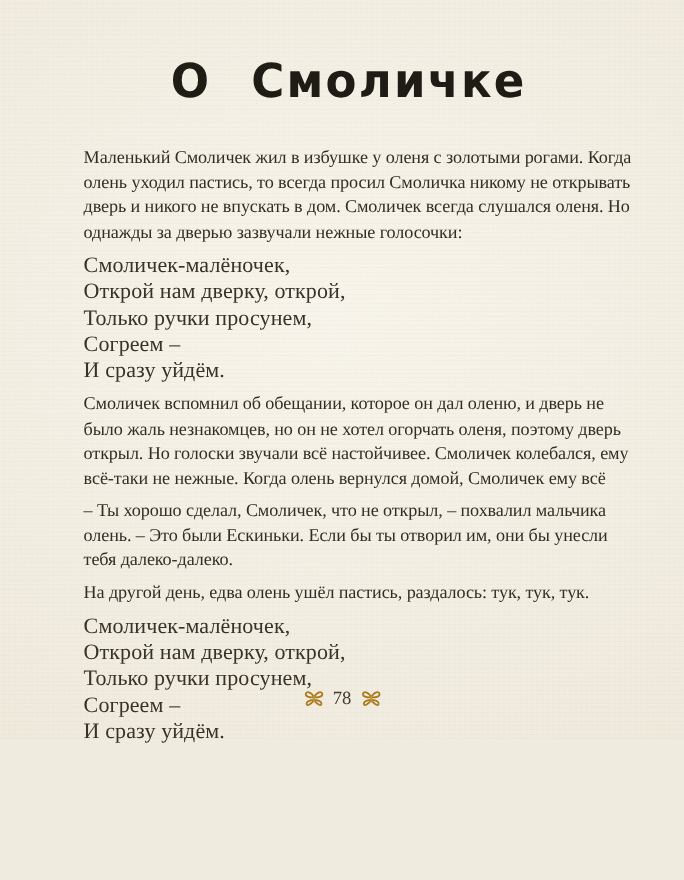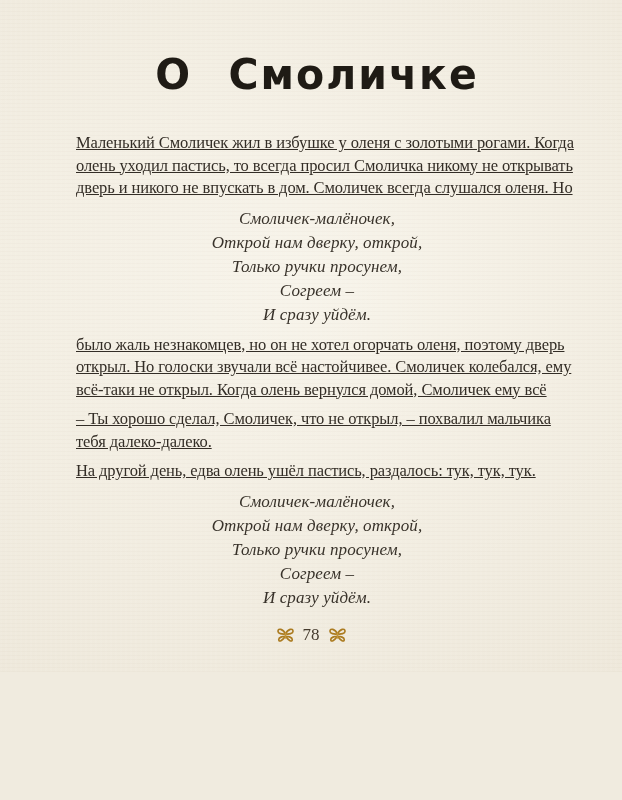--- a/index.html
+++ b/index.html
@@ -30,41 +30,38 @@
     letter-spacing: 2px;
     word-spacing: 20px;
     text-align: center;
     color: #1f1b15;
     margin-bottom: 37px;
     transform: scaleY(1.04);
   }
   .para {
     margin-bottom: 7px;
     color: #332d26;
-    text-decoration: underline;
   }
   .para .ln {
     display: block;
     white-space: nowrap;
     font-size: 16.5px;
     line-height: 22.5px;
     letter-spacing: -0.1px;
   }
   .poem {
     margin-bottom: 7px;
     color: #38322a;
   }
   .poem .ln {
     display: block;
     white-space: nowrap;
-    font-style: italic;
-    font-size: 17px;
+    font-size: 20px;
     line-height: 24px;
     letter-spacing: 0.1px;
-    text-align: center;
   }
   .footer {
     position: absolute;
     left: 0;
     bottom: 27px;
     width: 100%;
     display: flex;
     align-items: center;
     justify-content: center;
     gap: 7px;
@@ -82,38 +79,41 @@
 
 <div class="page">
   <div class="content">
 
     <h1 class="title">О Смоличке</h1>
 
     <p class="para">
       <span class="ln">Маленький Смоличек жил в избушке у оленя с золотыми рогами. Когда</span>
       <span class="ln">олень уходил пастись, то всегда просил Смоличка никому не открывать</span>
       <span class="ln">дверь и никого не впускать в дом. Смоличек всегда слушался оленя. Но</span>
+      <span class="ln">однажды за дверью зазвучали нежные голосочки:</span>
     </p>
 
     <div class="poem">
       <span class="ln">Смоличек-малёночек,</span>
       <span class="ln">Открой нам дверку, открой,</span>
       <span class="ln">Только ручки просунем,</span>
       <span class="ln">Согреем –</span>
       <span class="ln">И сразу уйдём.</span>
     </div>
 
     <p class="para">
+      <span class="ln">Смоличек вспомнил об обещании, которое он дал оленю, и дверь не</span>
       <span class="ln">было жаль незнакомцев, но он не хотел огорчать оленя, поэтому дверь</span>
       <span class="ln">открыл. Но голоски звучали всё настойчивее. Смоличек колебался, ему</span>
-      <span class="ln">всё-таки не открыл. Когда олень вернулся домой, Смоличек ему всё</span>
+      <span class="ln">всё-таки не нежные. Когда олень вернулся домой, Смоличек ему всё</span>
     </p>
 
     <p class="para">
       <span class="ln">– Ты хорошо сделал, Смоличек, что не открыл, – похвалил мальчика</span>
+      <span class="ln">олень. – Это были Ескиньки. Если бы ты отворил им, они бы унесли</span>
       <span class="ln">тебя далеко-далеко.</span>
     </p>
 
     <p class="para">
       <span class="ln">На другой день, едва олень ушёл пастись, раздалось: тук, тук, тук.</span>
     </p>
 
     <div class="poem">
       <span class="ln">Смоличек-малёночек,</span>
       <span class="ln">Открой нам дверку, открой,</span>

